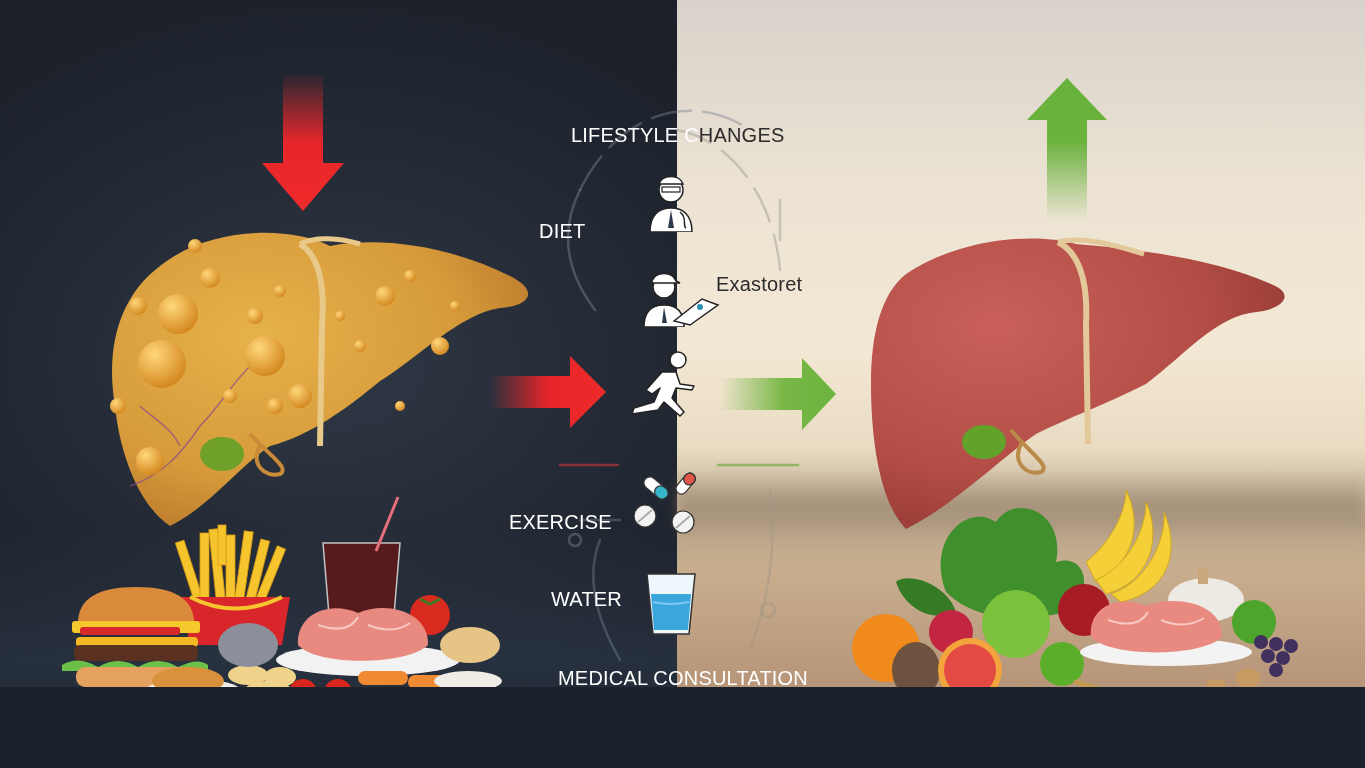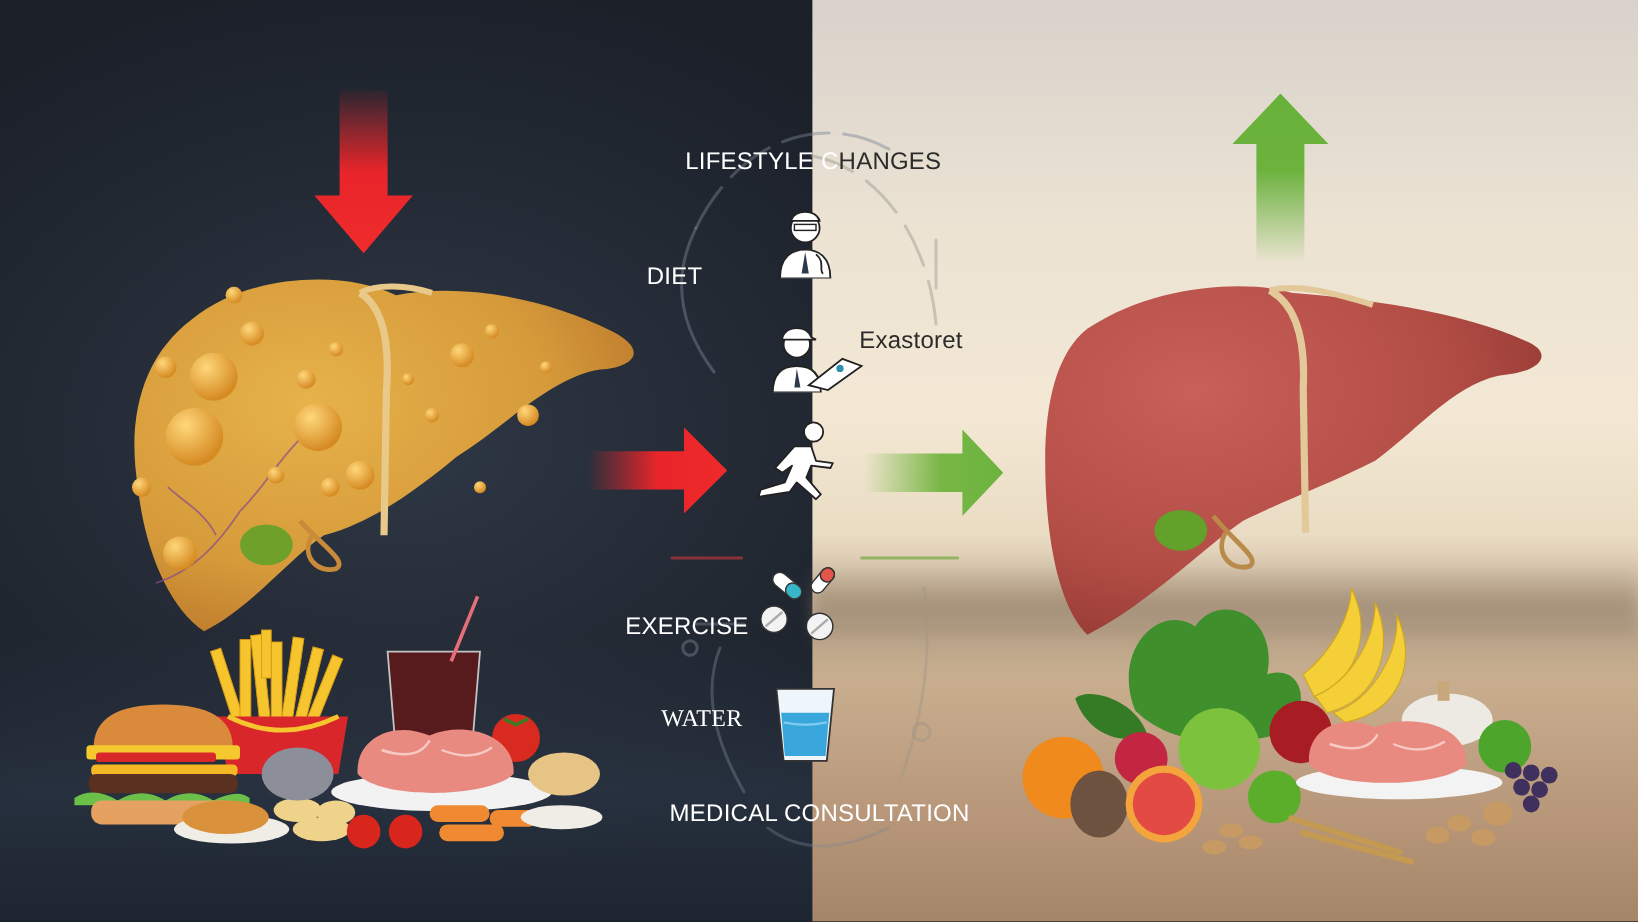--- a/index.html
+++ b/index.html
@@ -1,39 +1,39 @@
 <!DOCTYPE html>
 <html><head>
 <meta charset="utf-8">
 <style>
   html, body { margin:0; padding:0; }
   body { width:1365px; height:768px; overflow:hidden; position:relative; font-family:"DejaVu Sans", sans-serif; background:#1c222c; }
-  .stage { position:absolute; inset:0; width:1365px; height:768px; overflow:hidden; }
+  .stage { position:absolute; inset:0; width:1365px; height:687px; overflow:hidden; }
 
   
   .half-left { position:absolute; left:0; top:0; width:677px; height:768px;
     background: radial-gradient(ellipse 520px 380px at 330px 360px, #2f3846 0%, #262d38 45%, #1b2029 100%); }
   .half-left::after { content:""; position:absolute; left:0; right:0; bottom:0; height:240px;
     background: linear-gradient(180deg, rgba(40,50,64,0) 0%, rgba(48,60,78,0.55) 55%, rgba(30,38,50,0.9) 100%); }
   .half-right { position:absolute; left:677px; top:0; width:688px; height:768px;
     background: linear-gradient(180deg, #d8d2cb 0%, #ece3d3 25%, #f3e8d4 45%, #eadcc3 58%, #b9a58c 68%, #c8ae8e 74%, #b8977a 88%, #a58568 100%); }
   .horizon-blur { position:absolute; left:677px; top:470px; width:688px; height:70px;
     background: linear-gradient(180deg, rgba(160,140,118,0) 0%, rgba(140,118,96,0.55) 50%, rgba(160,140,118,0) 100%); filter: blur(6px); }
 
   
   .cycle { position:absolute; left:540px; top:70px; width:280px; height:650px; pointer-events:none; }
 
   
   .label { position:absolute; color:#ffffff; font-family:"Liberation Sans", sans-serif; font-size:20px; letter-spacing:0.2px; white-space:nowrap; }
   .lbl-lifestyle { left:571px; top:124px; }
   .lbl-lifestyle .part-dark { color:#2b2b2b; }
   .lbl-diet { left:539px; top:220px;text-align:right; }
   .lbl-exastoret { left:716px; top:273px; color:#2b2b2b; }
-  .lbl-exercise { left:521px; top:511px; }
-  .lbl-water { left:551px; top:588px;font-family:Liberation Serif, serif; }
+  .lbl-exercise { left:509px; top:511px; }
+  .lbl-water { left:551px; top:588px; }
   .lbl-medical { left:558px; top:667px; }
   .lbl-medical .part-dark { color:#ffffff; }
 
   
   .arrow { position:absolute; }
   .icon { position:absolute; }
 
   
   .liver { position:absolute; }
   .food { position:absolute; }

